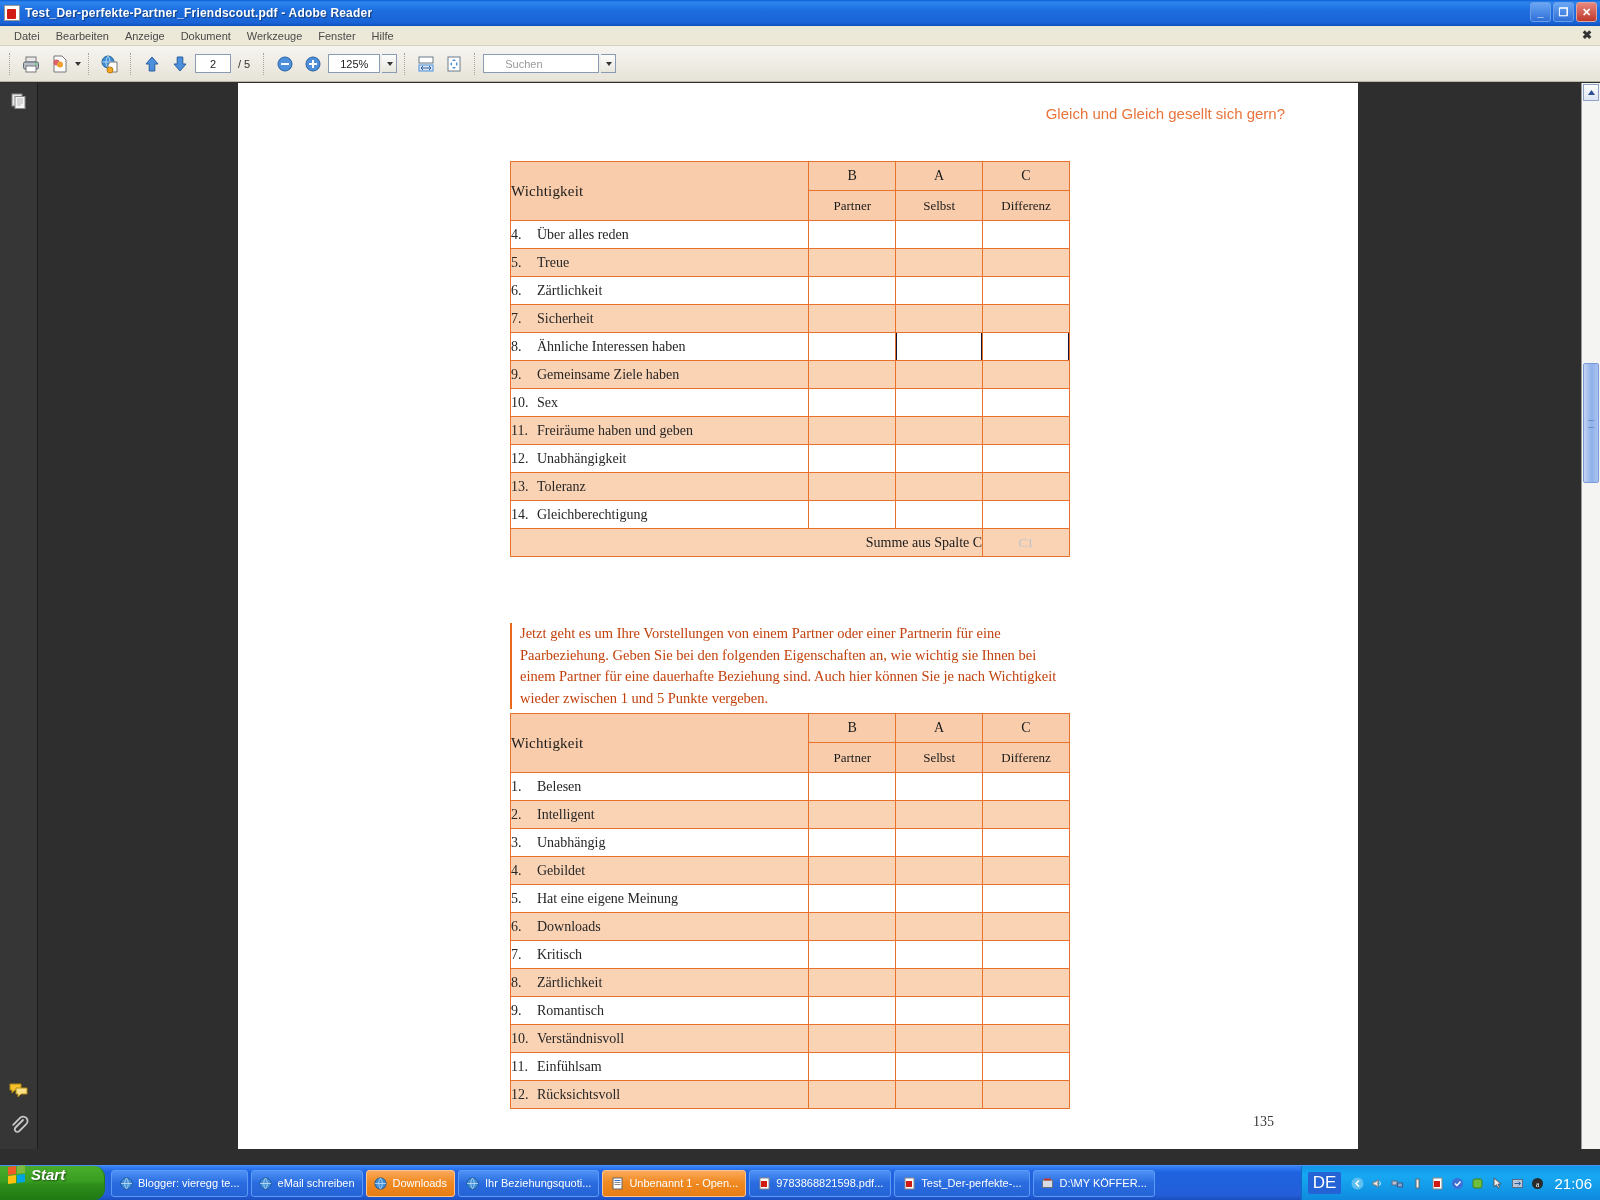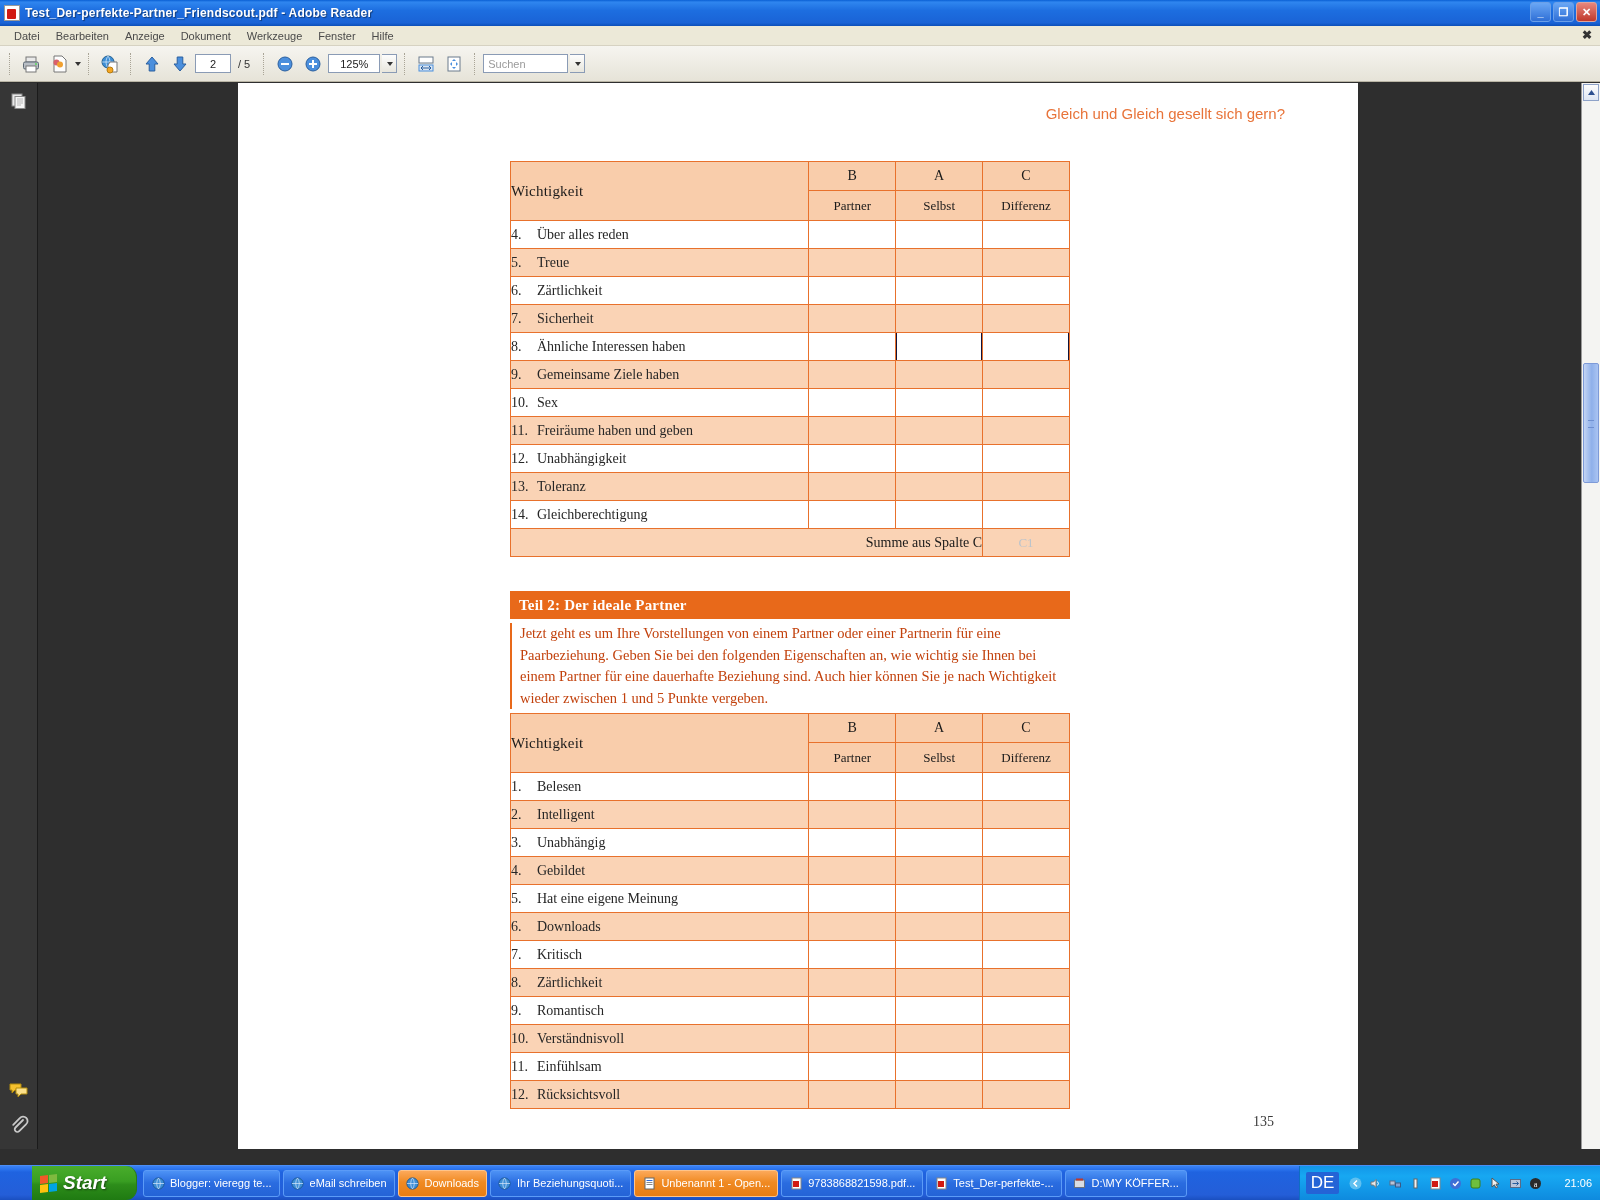--- a/index.html
+++ b/index.html
@@ -98,23 +98,23 @@
   .pagetotal { font-size: 11px; color: #333; margin: 0 6px 0 5px; }
   .zoombox {
     width: 52px; height: 19px; background: #fff;
     border: 1px solid #8a9bb5; font-size: 11px;
     display: flex; align-items: center; justify-content: center;
     color: #222;
   }
   .zoomcombo { width: 15px; height: 19px; display:flex; align-items:center; justify-content:center;
                border:1px solid #8a9bb5; border-left:none; background:linear-gradient(#fdfdfd,#e8e6dd); }
   .searchbox {
-    width: 85px; height: 19px; background: #fff;
+    width: 116px; height: 19px; background: #fff;
     border: 1px solid #8a9bb5; font-size: 11px;
-    display: flex; align-items: center; padding-left: 4px;
+    display: flex; align-items: center; padding-left: 21px;
     color: #9a9a9a;
   }
   .searchcombo { width: 15px; height: 19px; display:flex; align-items:center; justify-content:center;
                  border:1px solid #8a9bb5; border-left:none; background:linear-gradient(#fdfdfd,#e8e6dd); }
 
   
   #main {
     position: absolute; left: 0; top: 83px; right: 0; bottom: 51px;
     background: #2e2e2e;
     display: flex;
@@ -252,26 +252,25 @@
     position: absolute; left: 0; bottom: 0; right: 0; height: 35px;
     background: linear-gradient(to bottom, #3b81f4 0%, #2b74ee 9%, #1f63e0 18%, #245ed8 85%, #1a4fc0 100%);
     display: flex; align-items: stretch;
     border-top: 1px solid #4a8ef7;
   }
   #startbtn {
     width: 105px;
     background: linear-gradient(to bottom, #49ad2b 0%, #399e22 45%, #2d8d1a 55%, #1f7a12 100%);
     border-right: 1px solid #2a7a18;
     border-radius: 0 11px 11px 0;
-    display: flex; align-items: center; gap: 6px;
+    display: flex; align-items: flex-start; gap: 6px;
     padding-left: 8px;
-    color: #fff; font-style: italic; font-weight: bold; font-size: 19px;
+    color: #fff; font-style: italic; font-weight: bold; font-size: 15px;
     text-shadow: 1px 1px 2px rgba(0,0,0,.5);
     flex: none;
-    margin-left: 32px;
   }
   .winlogo {
     width: 17px; height: 17px;
     display: grid; grid-template-columns: 1fr 1fr; grid-template-rows: 1fr 1fr;
     gap: 1px; transform: skewY(-6deg);
   }
   .winlogo i { display: block; }
   .winlogo i:nth-child(1){ background:#f05a28; }
   .winlogo i:nth-child(2){ background:#7fba3f; }
   .winlogo i:nth-child(3){ background:#ffc20e; }
@@ -301,21 +300,21 @@
     padding: 0 8px 0 6px;
     background: linear-gradient(to bottom, #1296e8 0%, #17a8f2 30%, #0e8ade 100%);
     border-left: 1px solid #0d6fc2;
     flex: none;
   }
   #tray .tlang {
     color: #fff; font-size: 17px; margin-right: 4px;
     background: #2463d6; padding: 1px 5px; border-radius: 2px;
   }
   #tray .trayico { width: 15px; height: 15px; display:flex;align-items:center;justify-content:center; }
-  #tray .clock { color: #fff; font-size: 11px; margin-left: 16px; }
+  #tray .clock { color: #fff; font-size: 15px; margin-left: 4px; }
 </style>
 </head>
 <body>
 
 <div id="titlebar">
   <div class="tb-icon"></div>
   <div class="tb-title">Test_Der-perfekte-Partner_Friendscout.pdf - Adobe Reader</div>
   <div class="winbtns">
     <div class="winbtn">_</div>
     <div class="winbtn">❐</div>
@@ -542,23 +541,20 @@
           <td class="cell"></td>
         </tr>
 
         <tr>
           <td class="sum" colspan="3">Summe aus Spalte C</td>
           <td class="sumval">C1</td>
         </tr>
       </tbody>
         </table>
 
-      <div class="section-bar" style="left:272px; top:508px; width:560px; height:28px;">
-        <span>Teil 2: Der ideale Partner</span>
-      </div>
 
       <div class="section-text" style="left:272px; top:540px; width:560px;">
         <span>Jetzt geht es um Ihre Vorstellungen von einem Partner oder einer Partnerin für eine Paarbeziehung. Geben Sie bei den folgenden Eigenschaften an, wie wichtig sie Ihnen bei einem Partner für eine dauerhafte Beziehung sind. Auch hier können Sie je nach Wichtigkeit wieder zwischen 1 und 5 Punkte vergeben.</span>
       </div>
 
       <table class="ptable" style="left:272px; top:630px; width:560px;">
         <colgroup>
           <col class="col-label">
             <col class="col-b">
             <col class="col-a">

